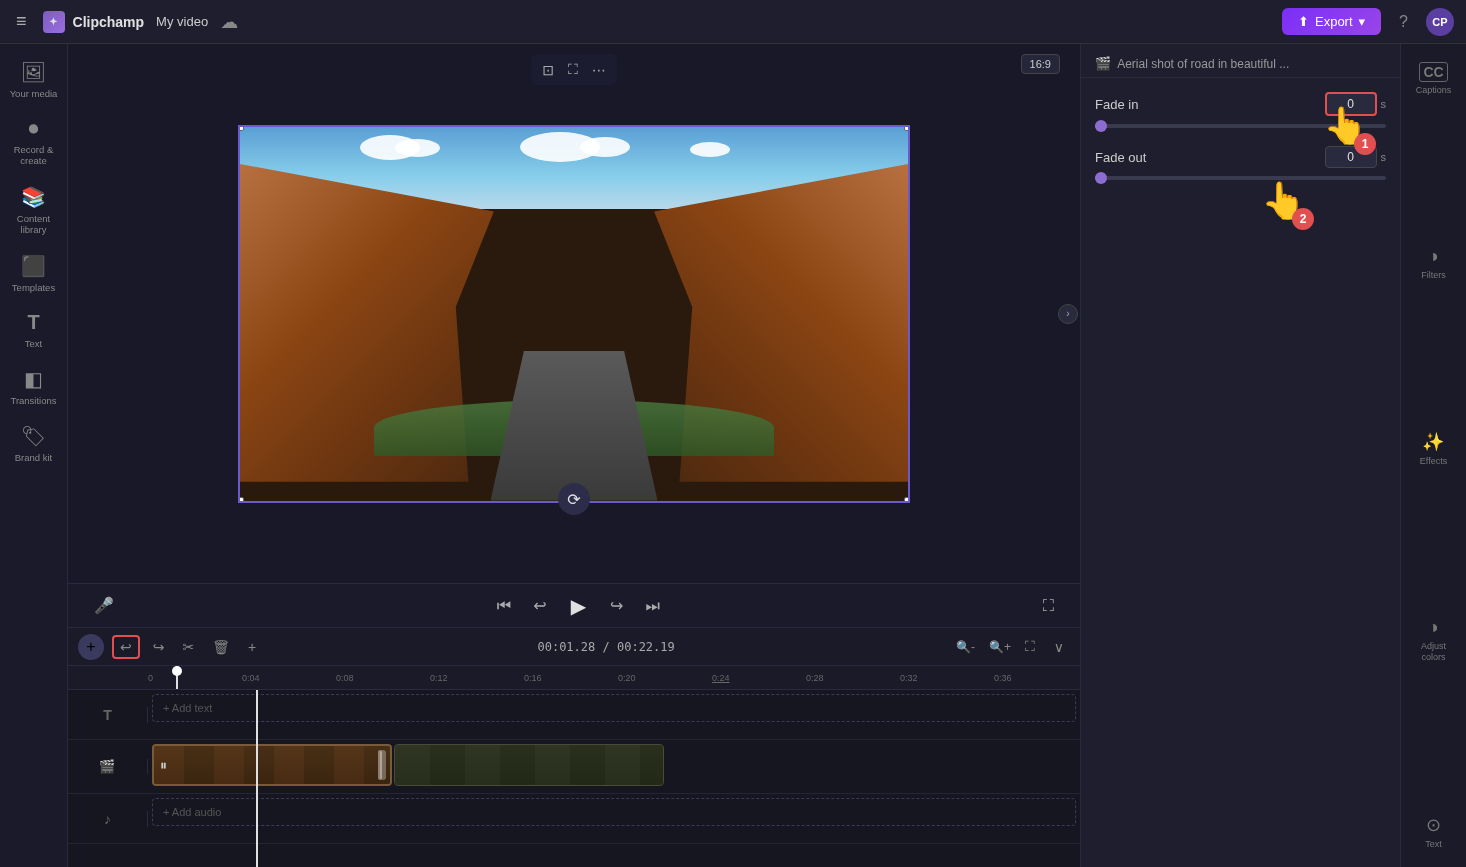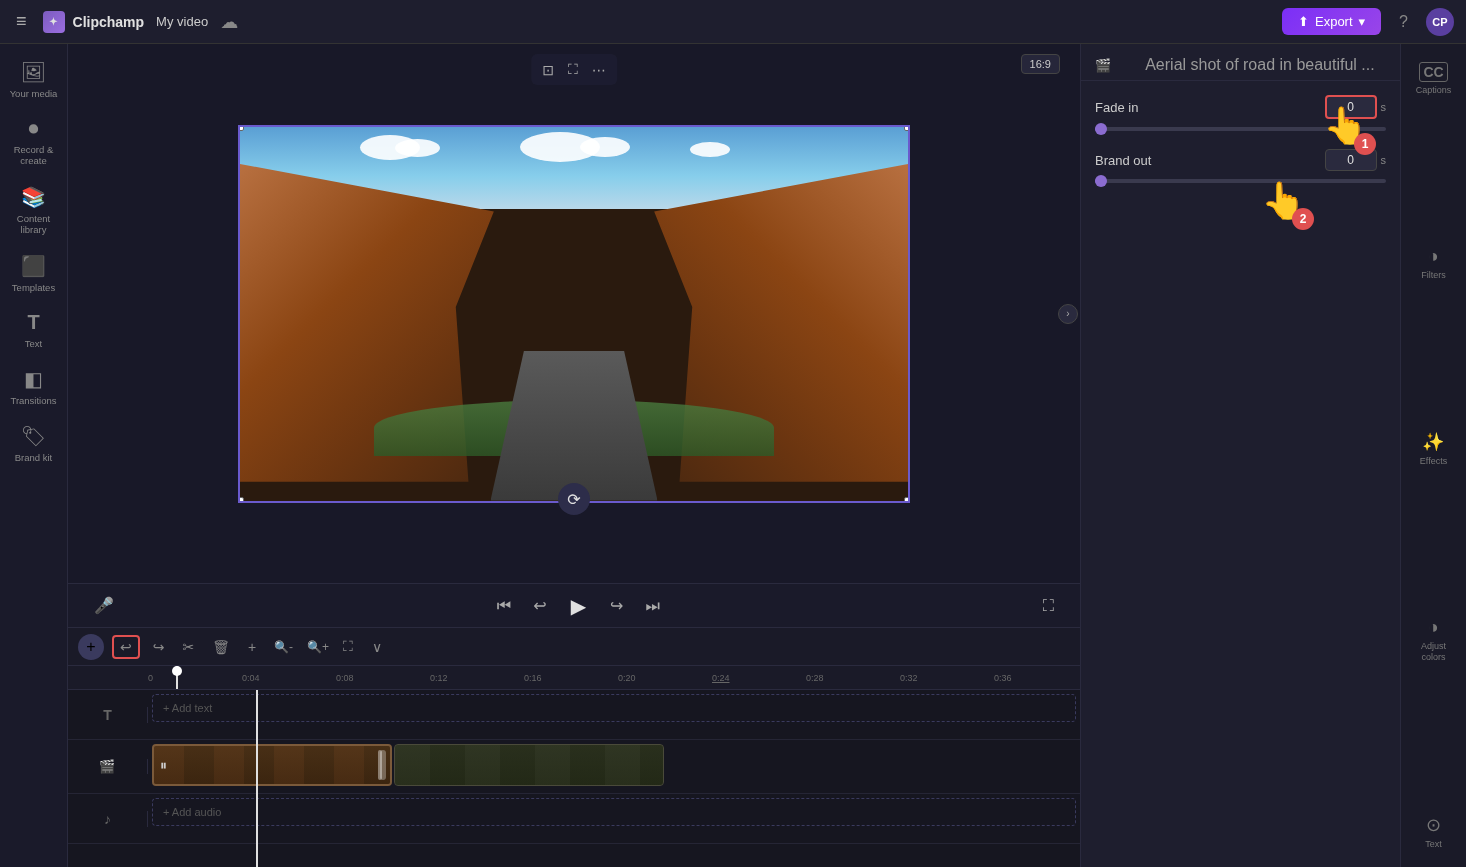--- a/index.html
+++ b/index.html
@@ -758,20 +758,25 @@
 
     <div class="timeline-area">
 
       <div class="timeline-toolbar">
         <button class="dot-btn" style="width:26px;height:26px;font-size:16px;background:#3a3a5e;">+</button>
         <button class="timeline-toolbar-btn timeline-undo-btn">↩</button>
         <button class="timeline-toolbar-btn">↪</button>
         <button class="timeline-toolbar-btn">✂</button>
         <button class="timeline-toolbar-btn">🗑</button>
         <button class="timeline-toolbar-btn">+</button>
+        <div class="timeline-time">
+          <span>00:01.28</span>
+          <span> / </span>
+          <span>00:22.19</span>
+        </div>
         <div class="timeline-zoom">
           <button class="timeline-toolbar-btn" style="font-size:12px;">🔍-</button>
           <button class="timeline-toolbar-btn" style="font-size:12px;">🔍+</button>
           <button class="timeline-toolbar-btn">⛶</button>
         </div>
         <button class="timeline-collapse-btn">∨</button>
       </div>
 
       <div style="flex:1;display:flex;flex-direction:column;overflow:hidden;position:relative;">
 
@@ -843,21 +848,21 @@
         </div>
       </div>
     </div>
 
   </div>
 
   <div class="right-sidebar">
     <div class="right-sidebar-header">
       <div class="clip-title-row">
         <span class="clip-icon">🎬</span>
-        <span style="font-size:16px;color:#999;margin-left:28px;">Aerial shot of road in beautiful ...</span>
+        <span style="font-size:12px;color:#999;">Aerial shot of road in beautiful ...</span>
       </div>
     </div>
 
     <div class="fade-section">
 
       <div class="fade-row">
         <div class="fade-label-row">
           <span class="fade-label">Fade in</span>
           <div class="fade-input-wrap">
             <input class="fade-input" type="text" value="0" style="">
@@ -865,21 +870,21 @@
           </div>
         </div>
         <div class="fade-slider-track">
           <div class="fade-slider-fill" style="width:2%;"></div>
           <div class="fade-slider-thumb" style="left:0%;"></div>
         </div>
       </div>
 
       <div class="fade-row">
         <div class="fade-label-row">
-          <span class="fade-label">Brand out</span>
+          <span class="fade-label">Fade out</span>
           <div class="fade-input-wrap">
             <input class="fade-input-normal" type="text" value="0" style="">
             <span class="fade-unit">s</span>
           </div>
         </div>
         <div class="fade-slider-track">
           <div class="fade-slider-fill" style="width:2%;"></div>
           <div class="fade-slider-thumb" style="left:0%;"></div>
         </div>
       </div>

